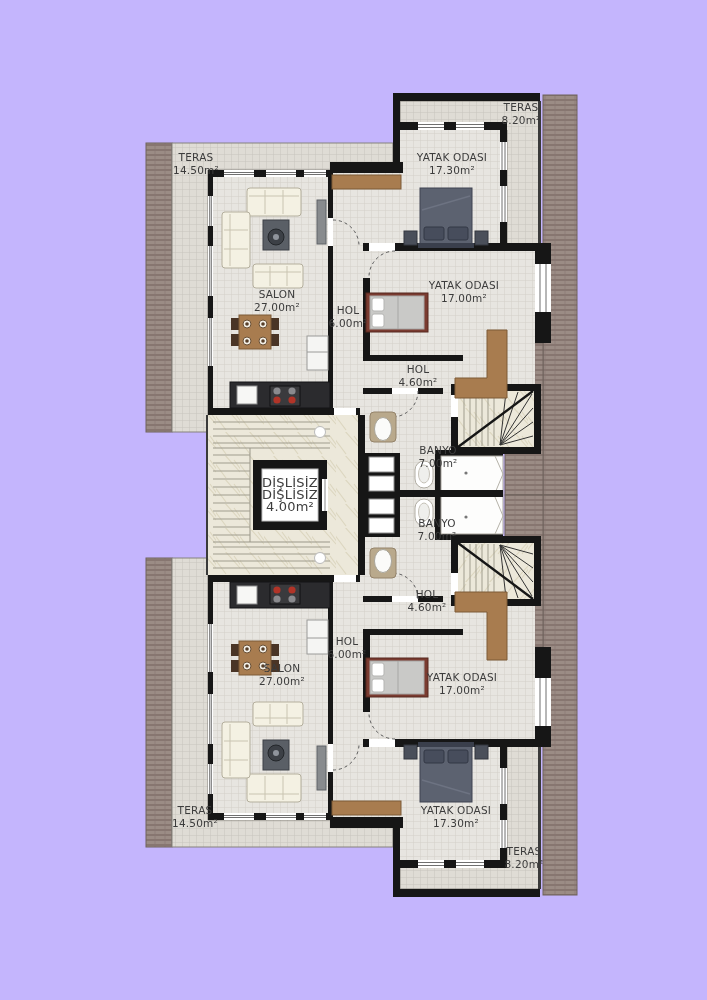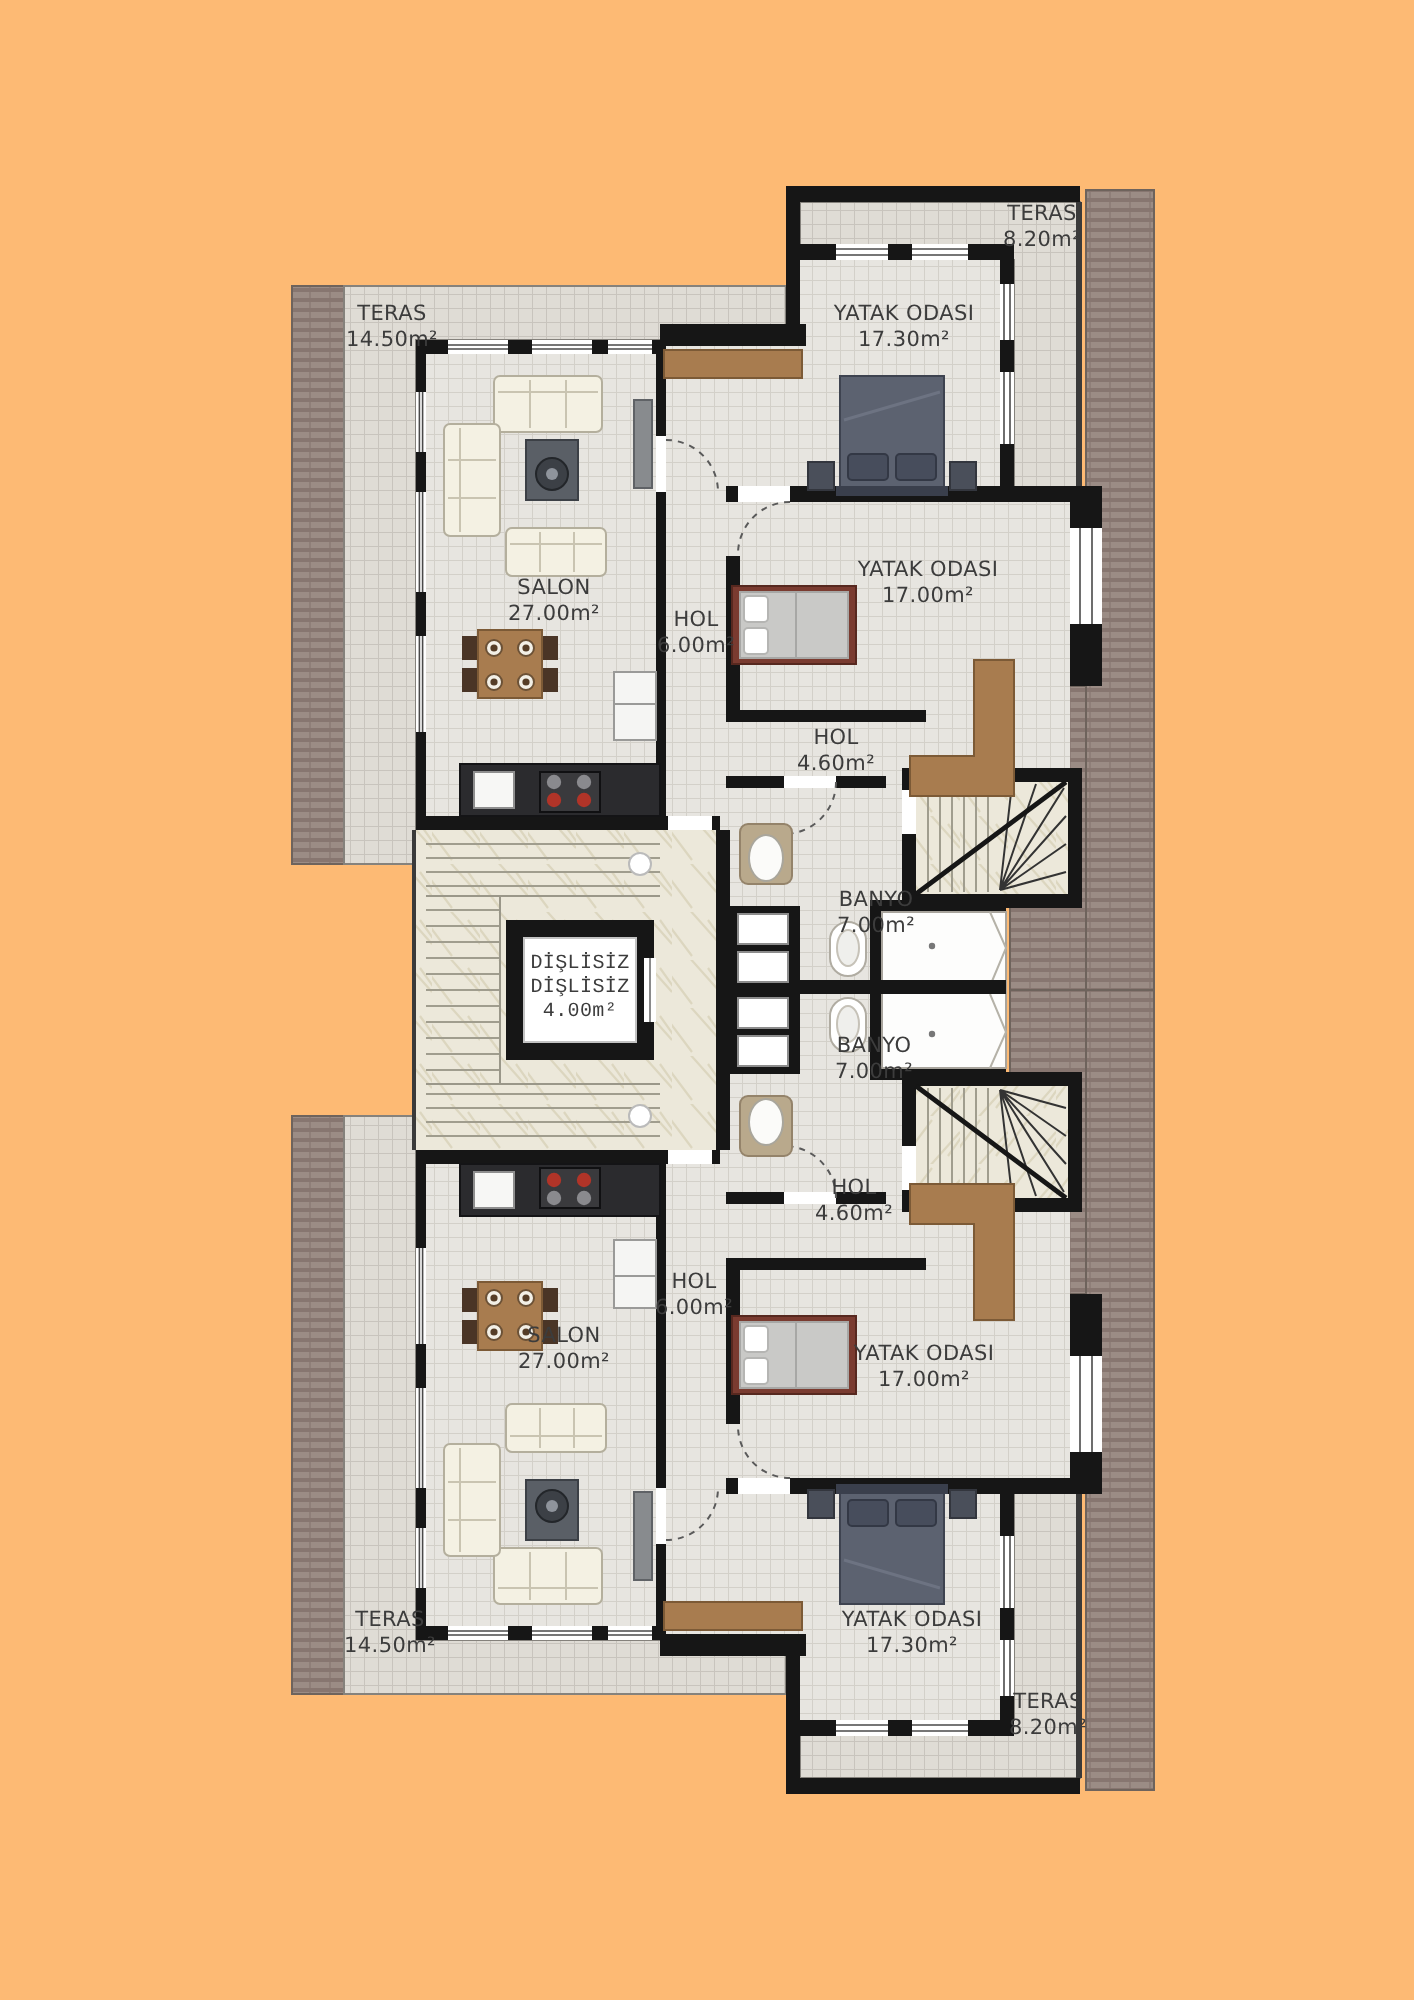--- a/index.html
+++ b/index.html
@@ -1,24 +1,24 @@
 <!DOCTYPE html>
 <html style="--wall: #161616; --interior-tile: #e7e5e0; --terrace-tile: #dfdcd5; --roof-tile: #9b8c85; --stair-marble: #ece8da; --wood: #a87c4f; --label-text: #3c3c3c;"><head>
 <meta charset="utf-8">
 <style>
   html,body{margin:0;padding:0;background:#fff;}
-  .stage{position:relative;width:707px;height:1000px;background:#fdba74;overflow:hidden;
+  .stage{position:relative;width:707px;height:1000px;background:#c4b5fd;overflow:hidden;
          font-family:"DejaVu Sans","Liberation Sans",sans-serif;}
   .stage svg{position:absolute;left:0;top:0;}
   .labels{position:absolute;left:0;top:0;width:707px;height:1000px;pointer-events:none;}
   .lbl{position:absolute;transform:translateX(-50%);text-align:center;
        font-size:10.5px;line-height:12.5px;color:var(--label-text,#3c3c3c);
        letter-spacing:.2px;white-space:nowrap;}
   .lbl .area{display:block;}
-  .lbl.elev{font-size:10px;line-height:12px;font-family:Liberation Mono, monospace;}
+  .lbl.elev{font-size:13px;line-height:12px;}
   
   .wal{fill:var(--wall,#161616);}
   .flo{fill:url(#pLight);}
   .ter{fill:url(#pTer);stroke:#85827c;stroke-width:1;}
   .roof{fill:url(#pRoof);stroke:#6e635c;stroke-width:1;}
   .mar{fill:url(#pMarble);}
   .winR{fill:#ffffff;}
   .winL{stroke:#4a4a4a;stroke-width:.8;fill:none;}
   .arc{stroke:#5a5a5a;stroke-width:1;stroke-dasharray:3 3;fill:none;}
   .tread{stroke:#a09d8e;stroke-width:1;fill:none;}

